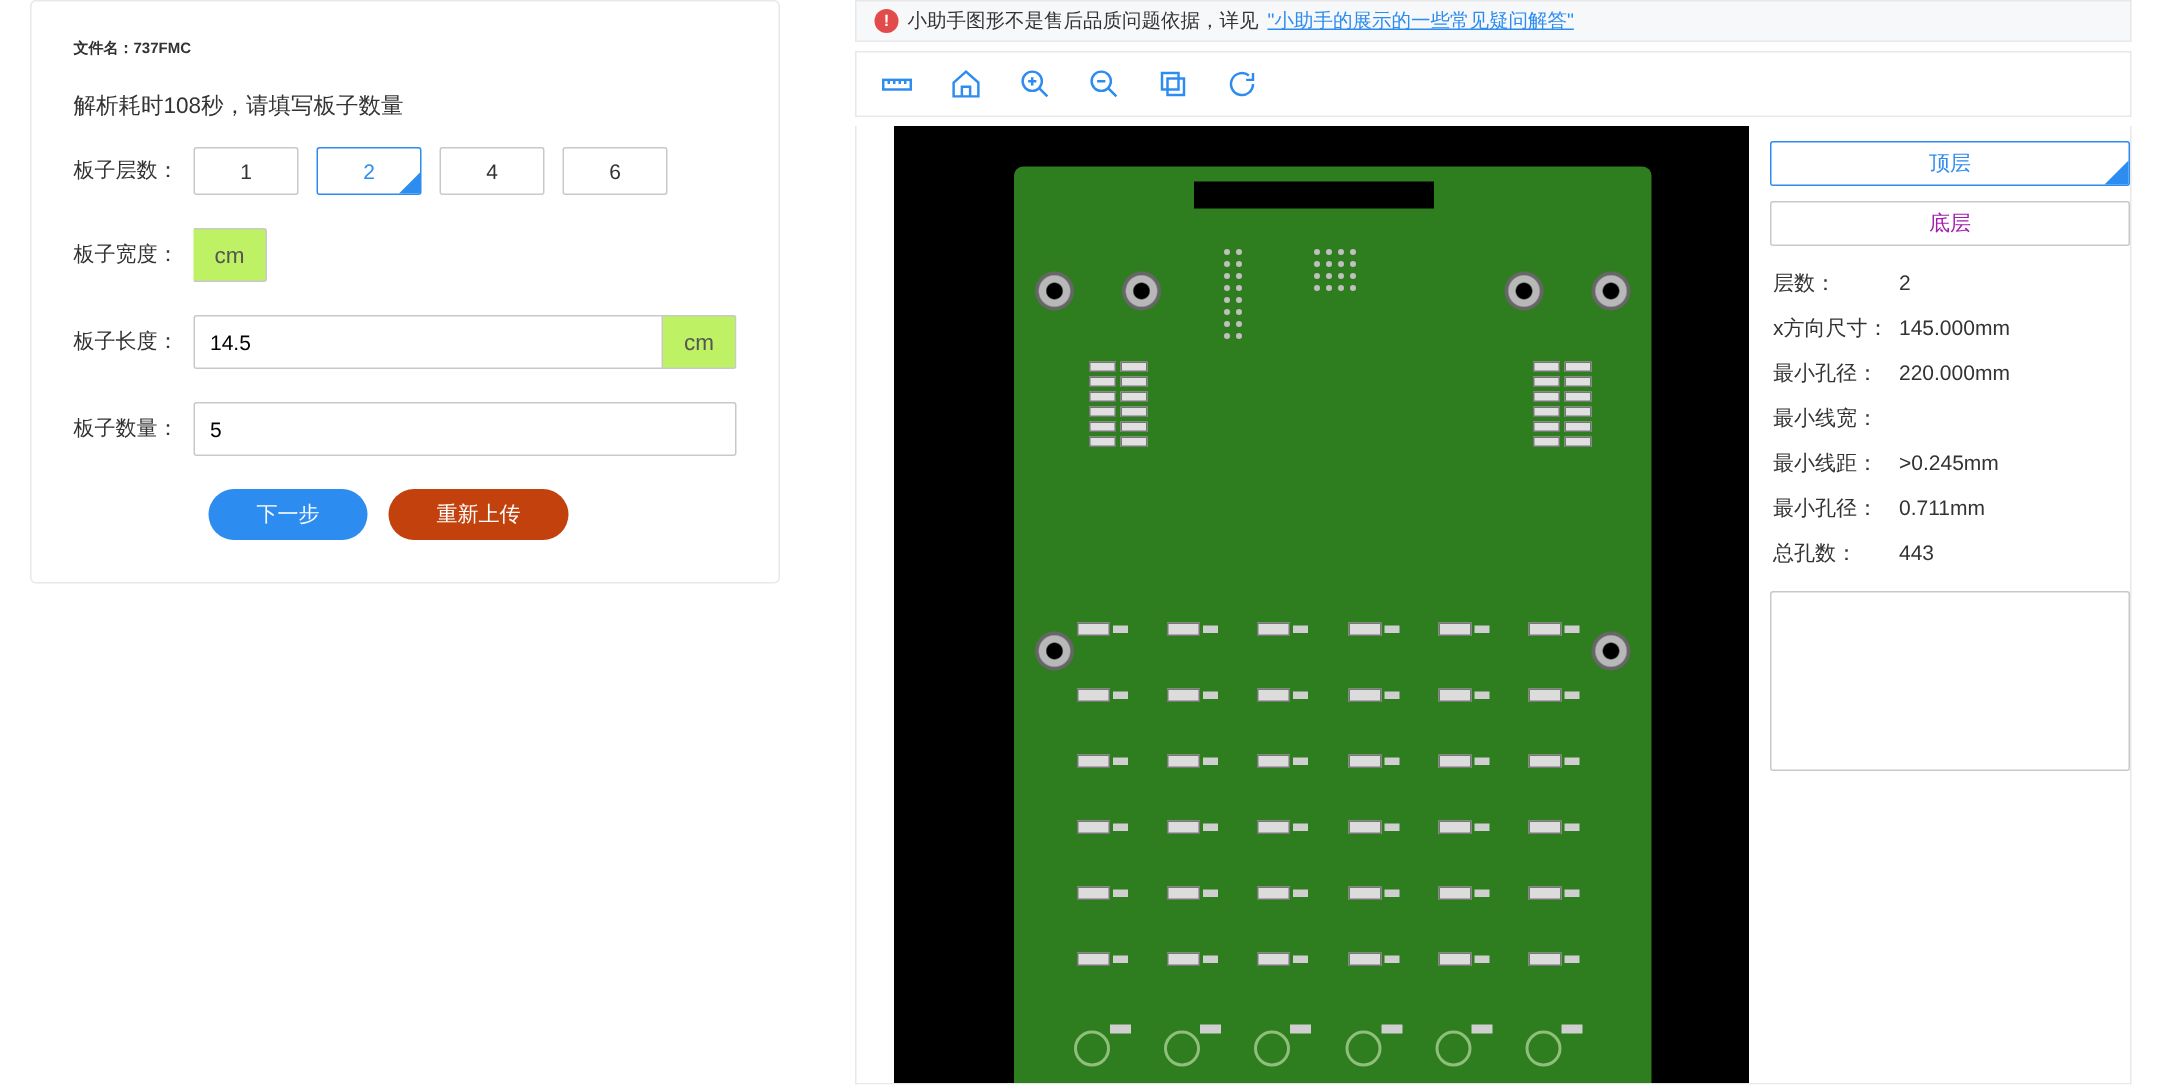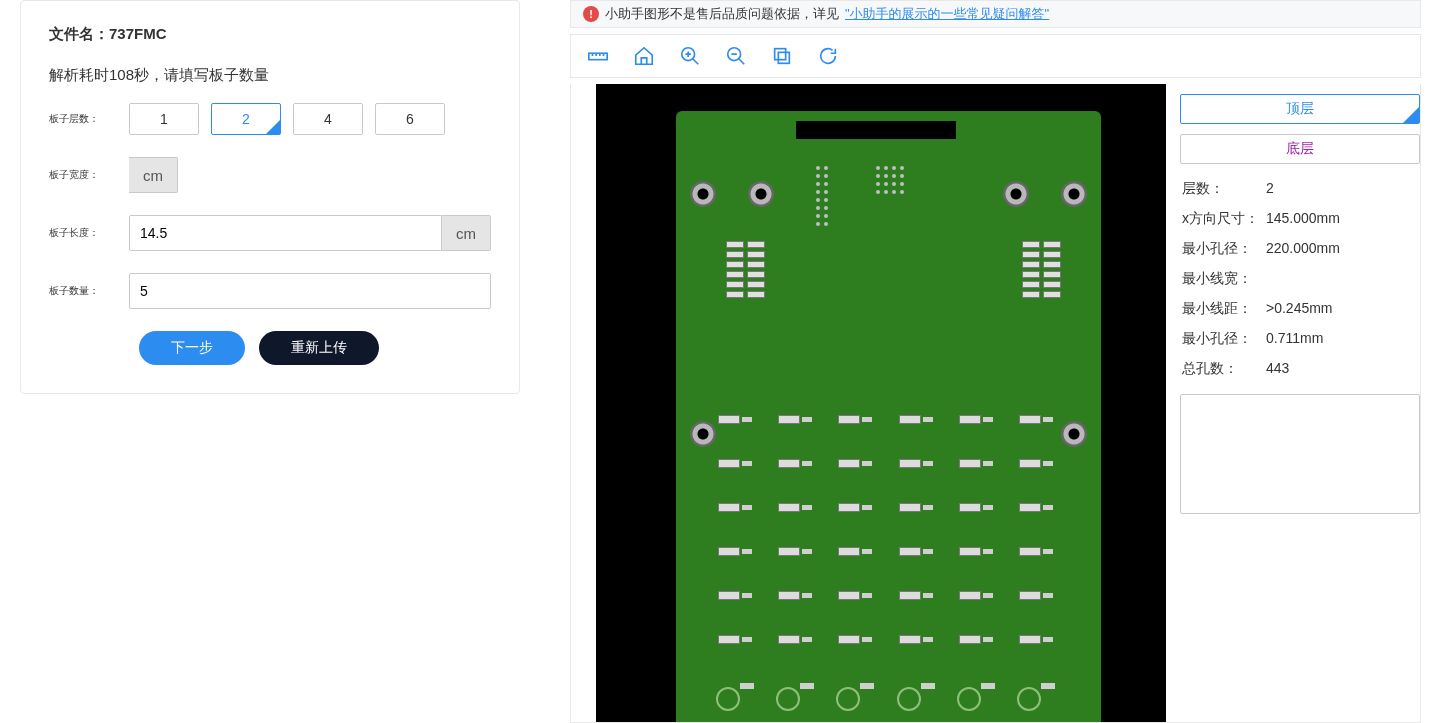--- a/index.html
+++ b/index.html
@@ -1,35 +1,35 @@
 <!DOCTYPE html>
 <html><head>
 <meta charset="utf-8">
 <style>
 *{box-sizing:border-box;margin:0;padding:0;}
 body{font-family:"Microsoft YaHei",Arial,sans-serif;font-size:14px;color:#333;background:#fff;width:1441px;height:723px;overflow:hidden;}
 .page{display:flex;height:100%;}
 .left-col{width:540px;padding:0 20px;}
 .card{border:1px solid #e8e8e8;border-radius:4px;padding:24px 28px 28px;background:#fff;}
-.fname{font-weight:700;margin-bottom:22px;font-size:15px;}
+.fname{font-weight:700;margin-bottom:22px;font-size:10px;}
 .subtitle{margin-bottom:18px;font-size:15px;}
 .row{display:flex;align-items:center;margin-bottom:22px;}
-.row-label{width:80px;font-size:10px;}
+.row-label{width:80px;font-size:14px;}
 .layer-opts{display:flex;gap:12px;}
 .layer-btn{width:70px;height:32px;border:1px solid #c9c9c9;border-radius:2px;background:#fff;cursor:pointer;display:flex;align-items:center;justify-content:center;font-size:14px;}
 .layer-btn.selected{border-color:#2d8cf0;color:#2d8cf0;position:relative;}
 .layer-btn.selected::after{content:"";position:absolute;right:0;bottom:0;width:0;height:0;border-right:14px solid #2d8cf0;border-top:14px solid transparent;}
 .input-wrap{display:flex;flex:1;}
 .text-input{flex:1;height:36px;border:1px solid #c9c9c9;border-radius:2px 0 0 2px;padding:0 10px;font-size:14px;background:#fff;}
-.unit{height:36px;border:1px solid #c9c9c9;border-left:none;border-radius:0 2px 2px 0;background:#e5e5e5;display:flex;align-items:center;justify-content:center;padding:0 14px;color:#555;font-size:15px;}
+.unit{height:36px;border:1px solid #c9c9c9;border-left:none;border-radius:0 2px 2px 0;background:#bef264;display:flex;align-items:center;justify-content:center;padding:0 14px;color:#555;font-size:15px;}
 .qty-input{flex:1;height:36px;border:1px solid #c9c9c9;border-radius:2px;padding:0 10px;font-size:14px;}
 .btn-row{display:flex;gap:14px;margin-top:6px;justify-content:flex-start;padding-left:90px;}
 .btn{height:34px;padding:0 32px;border:none;border-radius:17px;cursor:pointer;font-size:14px;}
 .btn-primary{background:#2d8cf0;color:#fff;}
-.btn-grey{background:#0f172a;color:#fff;}
+.btn-grey{background:#c2410c;color:#fff;}
 .right-col{flex:1;padding:0 20px 0 30px;display:flex;flex-direction:column;gap:6px;}
 .notice{border:1px solid #e8e8e8;background:#f7f8fa;padding:4px 12px;display:flex;align-items:center;gap:6px;font-size:13px;}
 .warn-icon{width:16px;height:16px;border-radius:50%;background:#e34a4a;display:inline-flex;align-items:center;justify-content:center;color:#fff;font-weight:700;font-size:11px;flex-shrink:0;}
 .link{color:#2d8cf0;text-decoration:underline;}
 .toolbar{border:1px solid #e8e8e8;padding:10px 16px;display:flex;gap:24px;}
 .tool-icon{width:22px;height:22px;cursor:pointer;display:flex;align-items:center;justify-content:center;}
 .tool-icon svg{stroke:#2d8cf0;fill:none;stroke-width:1.8;}
 .viewer-row{display:flex;gap:14px;border:1px solid #e8e8e8;border-top:none;padding:0;flex:1;min-height:0;justify-content:flex-end;}
 .pcb-view{flex:1;background:#000;position:relative;overflow:hidden;min-width:560px;max-width:570px;}
 .pcb-board{position:absolute;left:80px;top:27px;right:65px;bottom:-30px;background:#2e7d1f;border-radius:6px;}

